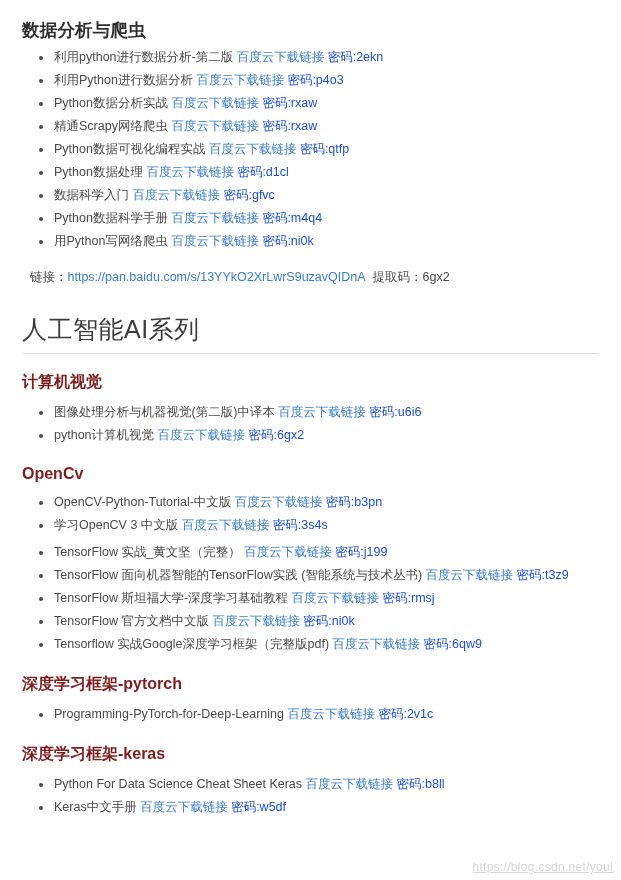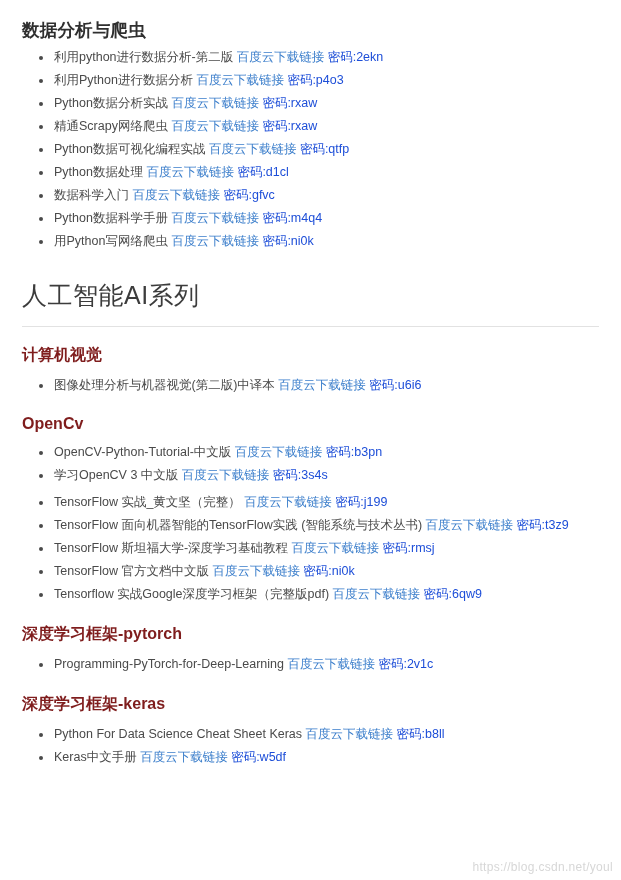--- a/index.html
+++ b/index.html
@@ -25,21 +25,21 @@
     font-weight: bold;
     color: #2f2f2f;
     margin: 6px 0 2px 0;
     letter-spacing: 0.2px;
   }
   h1.big-title {
     font-size: 25px;
     font-weight: normal;
     color: #3c3c3c;
     margin: 26px 0 6px 0;
-    padding-bottom: 14px;
+    padding-bottom: 7px;
     border-bottom: 1px solid #e2e2e2;
     letter-spacing: 0.5px;
   }
   h3.sub-title {
     font-size: 16px;
     font-weight: bold;
     color: #7f1d1d;
     margin: 18px 0 8px 0;
   }
   ul.list {
@@ -84,43 +84,46 @@
   }
   .watermark {
     position: absolute;
     right: 8px;
     bottom: 6px;
     font-size: 12px;
     color: #d7d7d7;
     font-family: "Liberation Sans", sans-serif;
     letter-spacing: 0.3px;
     pointer-events: none;
+    text-decoration: underline;
   }
 </style>
 </head>
 <body>
 
 <div class="page">
   <div id="content">
       <h2 class="section-title">数据分析与爬虫</h2>
       <ul class="list">
         <li><span>利用python进行数据分析-第二版</span> <a class="bdlink" href="#">百度云下载链接</a> <span class="pwd">密码:2ekn</span></li>
         <li><span>利用Python进行数据分析</span> <a class="bdlink" href="#">百度云下载链接</a> <span class="pwd">密码:p4o3</span></li>
         <li><span>Python数据分析实战</span> <a class="bdlink" href="#">百度云下载链接</a> <span class="pwd">密码:rxaw</span></li>
         <li><span>精通Scrapy网络爬虫</span> <a class="bdlink" href="#">百度云下载链接</a> <span class="pwd">密码:rxaw</span></li>
         <li><span>Python数据可视化编程实战</span> <a class="bdlink" href="#">百度云下载链接</a> <span class="pwd">密码:qtfp</span></li>
         <li><span>Python数据处理</span> <a class="bdlink" href="#">百度云下载链接</a> <span class="pwd">密码:d1cl</span></li>
         <li><span>数据科学入门</span> <a class="bdlink" href="#">百度云下载链接</a> <span class="pwd">密码:gfvc</span></li>
         <li><span>Python数据科学手册</span> <a class="bdlink" href="#">百度云下载链接</a> <span class="pwd">密码:m4q4</span></li>
         <li><span>用Python写网络爬虫</span> <a class="bdlink" href="#">百度云下载链接</a> <span class="pwd">密码:ni0k</span></li>
       </ul>
+      <div class="link-line"><span>链接：</span><a href="#">https://pan.baidu.com/s/13YYkO2XrLwrS9uzavQIDnA</a>&nbsp; <span>提取码：</span><span>6gx2</span></div>
       <h1 class="big-title">人工智能AI系列</h1>
       <h3 class="sub-title">计算机视觉</h3>
       <ul class="list">
         <li><span>图像处理分析与机器视觉(第二版)中译本</span> <a class="bdlink" href="#">百度云下载链接</a> <span class="pwd">密码:u6i6</span></li>
+        <li><span>python计算机视觉</span> <a class="bdlink" href="#">百度云下载链接</a> <span class="pwd">密码:6gx2</span></li>
       </ul>
       <h3 class="sub-title">OpenCv</h3>
       <ul class="list">
         <li><span>OpenCV-Python-Tutorial-中文版</span> <a class="bdlink" href="#">百度云下载链接</a> <span class="pwd">密码:b3pn</span></li>
         <li><span>学习OpenCV 3 中文版</span> <a class="bdlink" href="#">百度云下载链接</a> <span class="pwd">密码:3s4s</span></li>
       </ul>
       <ul class="list">
         <li><span>TensorFlow 实战_黄文坚（完整）</span> <a class="bdlink" href="#">百度云下载链接</a> <span class="pwd">密码:j199</span></li>
         <li><span>TensorFlow 面向机器智能的TensorFlow实践 (智能系统与技术丛书)</span> <a class="bdlink" href="#">百度云下载链接</a> <span class="pwd">密码:t3z9</span></li>
         <li><span>TensorFlow 斯坦福大学-深度学习基础教程</span> <a class="bdlink" href="#">百度云下载链接</a> <span class="pwd">密码:rmsj</span></li>

